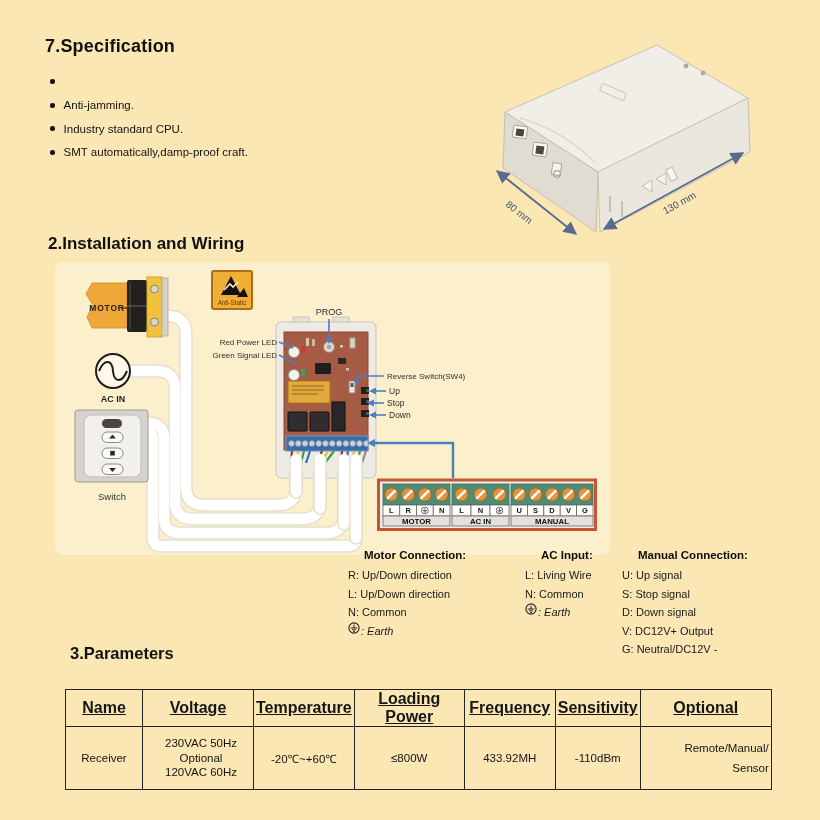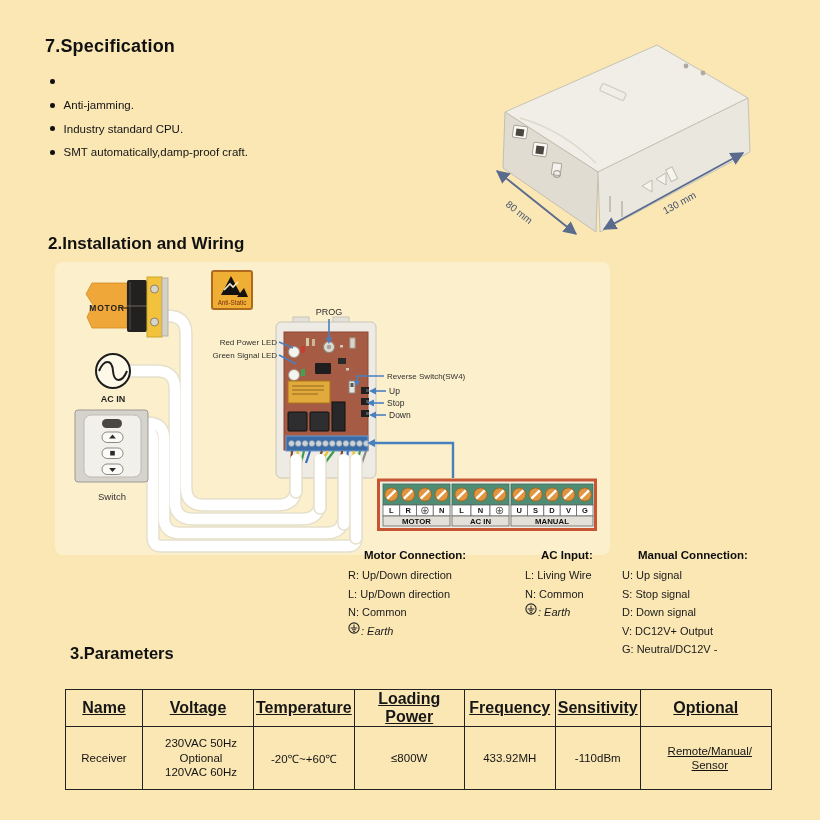--- a/index.html
+++ b/index.html
@@ -25,21 +25,21 @@
   .lg-line{font-size:11px;line-height:18.6px;color:#1a1a1a;white-space:nowrap;}
   .lg-earth{display:flex;align-items:flex-start;height:18.6px;font-style:italic;}
   .earth-ico{width:12px;height:12px;color:#222;margin-right:1px;flex:0 0 auto;}
   
   .ptable{left:65px;top:689px;}
   table{border-collapse:collapse;table-layout:fixed;}
   th,td{border:1.5px solid #222;font-family:"Liberation Sans",sans-serif;}
   th{height:27px;font-size:16px;font-weight:bold;text-align:center;padding:0 2px;text-decoration:underline;}
   td{height:62px;font-size:11.5px;text-align:center;padding:0 2px;color:#141414;}
   td.cell-voltage{text-align:center;padding-left:8px;white-space:pre-line;line-height:14.5px;}
-  td.cell-operation{text-align:center;padding-left:10px;white-space:pre-line;line-height:14px;text-decoration:underline;}
+  td.cell-operation{text-align:right;padding-left:10px;white-space:pre-line;line-height:20px;}
   svg text{font-family:"Liberation Sans",sans-serif;}
 </style>
 </head>
 <body>
 
 <svg width="0" height="0" style="position:absolute" aria-hidden="true">
   <defs>
     <symbol id="earth-sym" viewBox="0 0 12 12">
       <circle cx="6" cy="6" r="5.1" fill="none" stroke="currentColor" stroke-width="1.1"></circle>
       <path d="M6 2.6 V6 M2.7 6 H9.3 M4.1 7.8 H7.9 M5.1 9.4 H6.9" stroke="currentColor" stroke-width="1" fill="none"></path>

